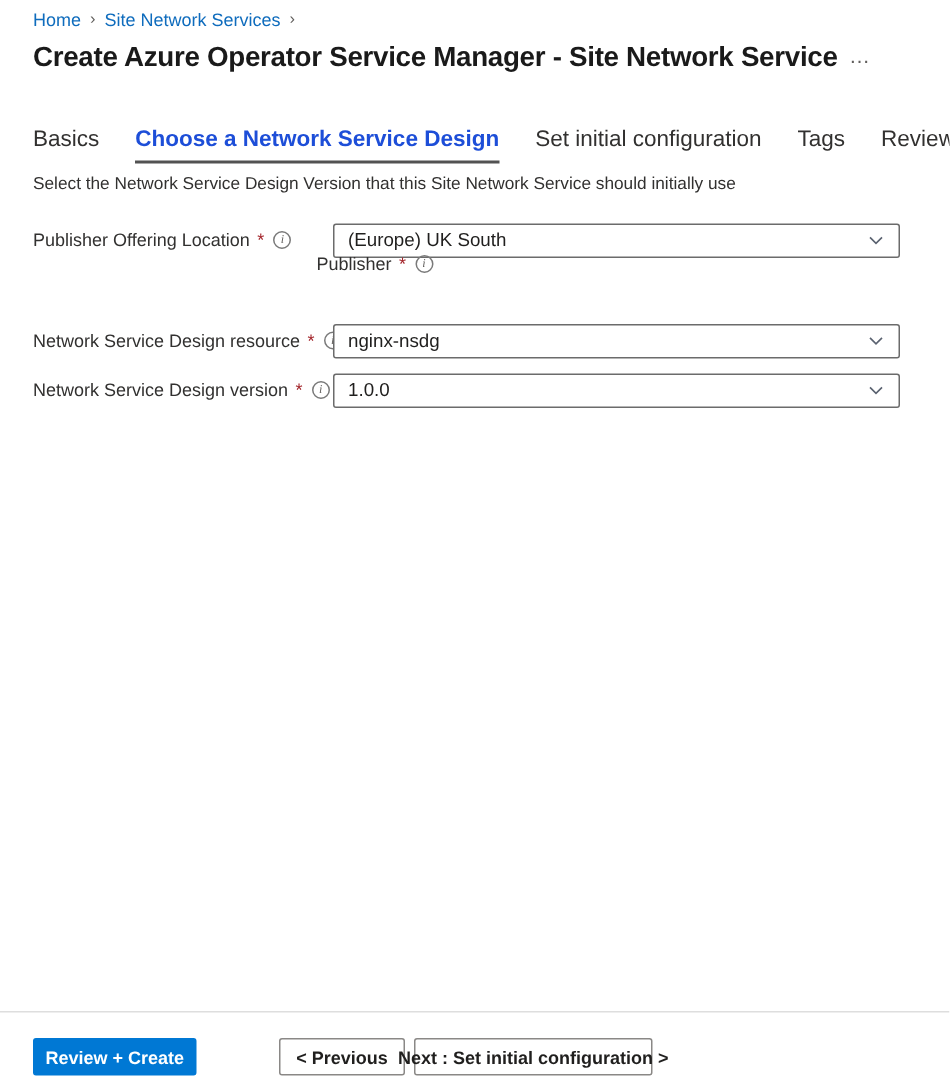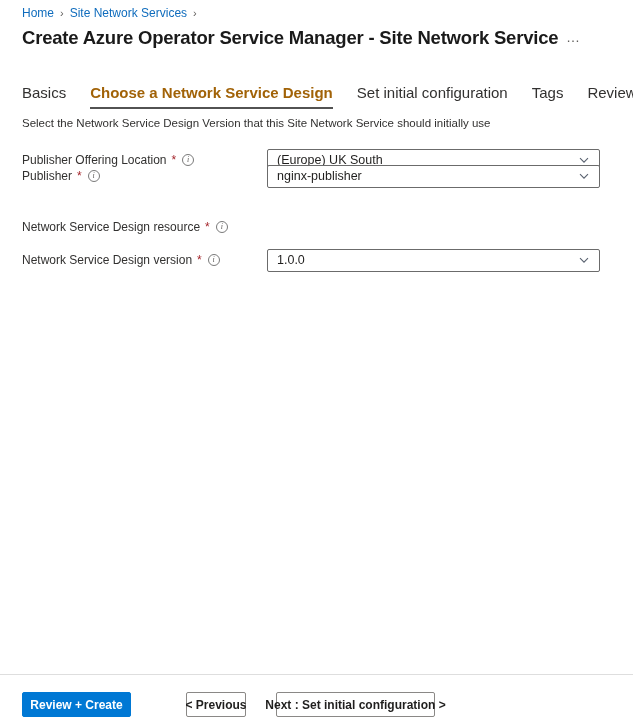--- a/index.html
+++ b/index.html
@@ -22,56 +22,56 @@
   }
   .more-btn {
     position:absolute; left:566px; top:30px; font-size:14px; color:#605e5c;
     letter-spacing:1px; cursor:pointer; background:none; border:none; line-height:1;
     font-family:"Liberation Sans", sans-serif;
   }
 
   
   .tabs { position:absolute; left:22px; top:84px; display:flex; gap:24px; font-size:15px;justify-content:space-between; }
   .tab { color:#323130; padding-bottom:6px; border-bottom:2px solid transparent; cursor:pointer; white-space:nowrap; }
-  .tab.active { font-weight:bold; color:#a16207; border-bottom-color:#525252; }
+  .tab.active { font-weight:bold; color:#1d4ed8; border-bottom-color:#525252; }
 
   
   .form-desc { position:absolute; left:22px; top:117px; font-size:11.5px; color:#323130; }
 
   
   .form-row { position:absolute; left:22px; width:578px; height:34px; display:flex; align-items:center; }
   .row-1 { top:143px; } .row-2 { top:159px;justify-content:center; } .row-3 { top:210px; } .row-4 { top:243px; }
   .field-label {
     width:200px; flex:0 0 200px; font-size:12px; color:#323130;
     display:flex; align-items:center; gap:4px; white-space:nowrap;
   }
   .req { color:#a4262c; margin-left:1px; }
   .info-icon {
     display:inline-flex; align-items:center; justify-content:center;
     width:12px; height:12px; border:1px solid #7a7a7a; border-radius:50%;
     font-size:8px; color:#605e5c; margin-left:2px; cursor:pointer; flex:0 0 12px;
     font-family:"Liberation Serif", serif; font-style:italic; line-height:1;
   }
   .dropdown {
     flex:1; height:23px; border:1px solid #6b6b6b; border-radius:2px; background:#fff;
-    display:flex; align-items:center; padding:0 9px; cursor:pointer; position:relative;margin-left:45px;
+    display:flex; align-items:center; padding:0 9px; cursor:pointer; position:relative;
   }
   .dropdown-value { font-size:12.5px; color:#201f1e; flex:1; overflow:hidden; white-space:nowrap; }
   .chevron-icon { display:flex; align-items:center; flex:0 0 auto; }
 
   
   .footer-divider { position:absolute; left:0; right:0; top:674px; border-top:1px solid #dedede; }
   .btn {
     position:absolute; top:692px; height:25px; font-size:12px; font-weight:bold;
     border-radius:2px; cursor:pointer; font-family:"Liberation Sans", sans-serif;
     display:flex; align-items:center; justify-content:center; white-space:nowrap;
   }
   .btn-primary { left:22px; width:109px; background:#0078d4; color:#ffffff; border:1px solid #0078d4; }
   .btn-secondary { background:#ffffff; color:#201f1e; border:1px solid #8a8886; }
-  .btn-previous { left:186px; width:60px; }
+  .btn-previous { left:186px; width:84px; }
   .btn-next { left:276px; width:159px; }
 </style>
 </head>
 <body>
 
 <nav class="breadcrumb">
   <a class="crumb-link">Home</a>
   <span class="crumb-sep">›</span>
   <a class="crumb-link">Site Network Services</a>
   <span class="crumb-sep">›</span>
@@ -105,35 +105,35 @@
     </span>
   </div>
 </div>
 
 <div class="form-row row-2">
   <div class="field-label">
     <span>Publisher</span>
     <span class="req">*</span>
     <span class="info-icon">i</span>
   </div>
-  <div class="dropdown">
-    <span class="dropdown-value">nginx-publisher</span>
-    <span class="chevron-icon">
-      <svg width="12" height="12" viewBox="0 0 12 12">
-          <path d="M2 4.2 L6 8.2 L10 4.2" fill="none" stroke="#5a6270" stroke-width="1.1"></path>
-        </svg>
-    </span>
-  </div>
 </div>
 
 <div class="form-row row-3">
   <div class="field-label">
     <span>Network Service Design resource</span>
     <span class="req">*</span>
     <span class="info-icon">i</span>
+  </div>
+  <div class="dropdown">
+    <span class="dropdown-value">nginx-nsdg</span>
+    <span class="chevron-icon">
+      <svg width="12" height="12" viewBox="0 0 12 12">
+          <path d="M2 4.2 L6 8.2 L10 4.2" fill="none" stroke="#5a6270" stroke-width="1.1"></path>
+        </svg>
+    </span>
   </div>
 </div>
 
 <div class="form-row row-4">
   <div class="field-label">
     <span>Network Service Design version</span>
     <span class="req">*</span>
     <span class="info-icon">i</span>
   </div>
   <div class="dropdown">

